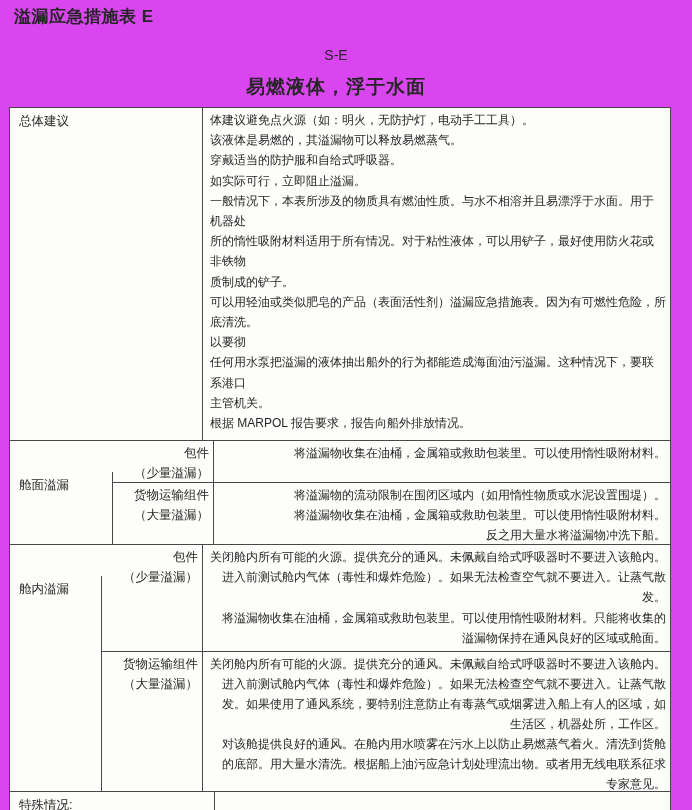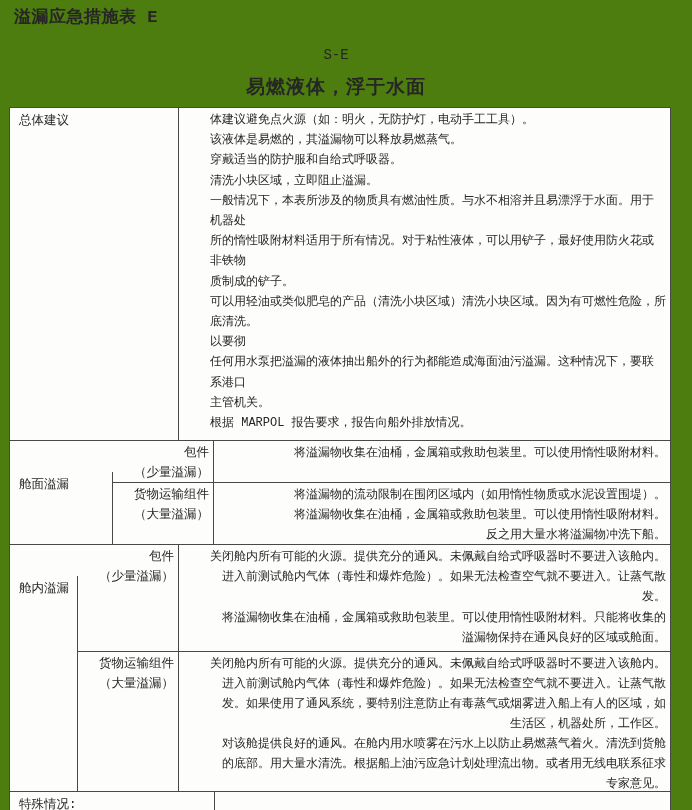--- a/index.html
+++ b/index.html
@@ -1,22 +1,22 @@
 <!DOCTYPE html>
 <html><head>
 <meta charset="utf-8">
 <style>
   * { margin:0; padding:0; box-sizing:border-box; }
   html,body { background:#ffffff; }
   .page {
     position:relative;
     width:692px; height:810px;
-    background:#4d7c0f;
+    background:#d946ef;
     overflow:hidden;
-    font-family:Liberation Mono, monospace;
+    font-family:Liberation Sans, sans-serif;
     color:#262626;
   }
   .doc-title {
     position:absolute; left:14px; top:5px;
     font-size:17px; font-weight:bold; letter-spacing:0.5px;
   }
   .code-line {
     position:absolute; top:47px; left:0; right:20px;
     text-align:center; font-size:14px;
   }
@@ -39,21 +39,21 @@
   .label-wide  { width:205px; border-right:1px solid #484848; padding:3px 20px 0 9px; }
   .label-col1  { width:103px; border-right:1px solid #484848; padding:3px 4px 0 9px;margin-top:31px; }
   .label-col2  { width:101px; border-right:1px solid #484848; padding:2px 4px 0 8px; }
   .subcol { flex:1; display:flex; flex-direction:column;text-align:right; }
   .subrow { display:flex; }
   .subrow + .subrow { border-top:1px solid #484848; }
   .deck-sub1 { height:41px; }
   .deck-sub2 { height:62px; }
   .tank-sub1 { height:106px; }
   .tank-sub2 { height:140px; }
-  .content { flex:1; padding:2px 4px 0 7px;margin-left:24px; }
+  .content { flex:1; padding:2px 4px 0 7px; }
   .tline { font-size:12px; line-height:20.2px; white-space:nowrap; }
   .lbl   { font-size:12.5px; line-height:20.2px; }
   .lh-tight .tline { line-height:20.0px; }
 </style>
 </head>
 <body>
 
 <div class="page">
 
   <div class="doc-title">溢漏应急措施表 E</div>
@@ -63,27 +63,27 @@
   <div class="sptable">
 
     <div class="row row-general">
       <div class="cell label-wide">
         <div class="lbl">总体建议</div>
       </div>
       <div class="cell content">
         <div class="tline">体建议避免点火源（如：明火，无防护灯，电动手工工具）。</div>
         <div class="tline">该液体是易燃的，其溢漏物可以释放易燃蒸气。</div>
         <div class="tline">穿戴适当的防护服和自给式呼吸器。</div>
-        <div class="tline">清洗小块区域，立即阻止溢漏。</div>
+        <div class="tline">如实际可行，立即阻止溢漏。</div>
         <div class="tline">一般情况下，本表所涉及的物质具有燃油性质。与水不相溶并且易漂浮于水面。用于</div>
         <div class="tline">机器处</div>
         <div class="tline">所的惰性吸附材料适用于所有情况。对于粘性液体，可以用铲子，最好使用防火花或</div>
         <div class="tline">非铁物</div>
         <div class="tline">质制成的铲子。</div>
-        <div class="tline">可以用轻油或类似肥皂的产品（清洗小块区域）清洗小块区域。因为有可燃性危险，所</div>
+        <div class="tline">可以用轻油或类似肥皂的产品（表面活性剂）溢漏应急措施表。因为有可燃性危险，所</div>
         <div class="tline">底清洗。</div>
         <div class="tline">以要彻</div>
         <div class="tline">任何用水泵把溢漏的液体抽出船外的行为都能造成海面油污溢漏。这种情况下，要联</div>
         <div class="tline">系港口</div>
         <div class="tline">主管机关。</div>
         <div class="tline">根据 MARPOL 报告要求，报告向船外排放情况。</div>
       </div>
     </div>
 
     <div class="row row-deck">

